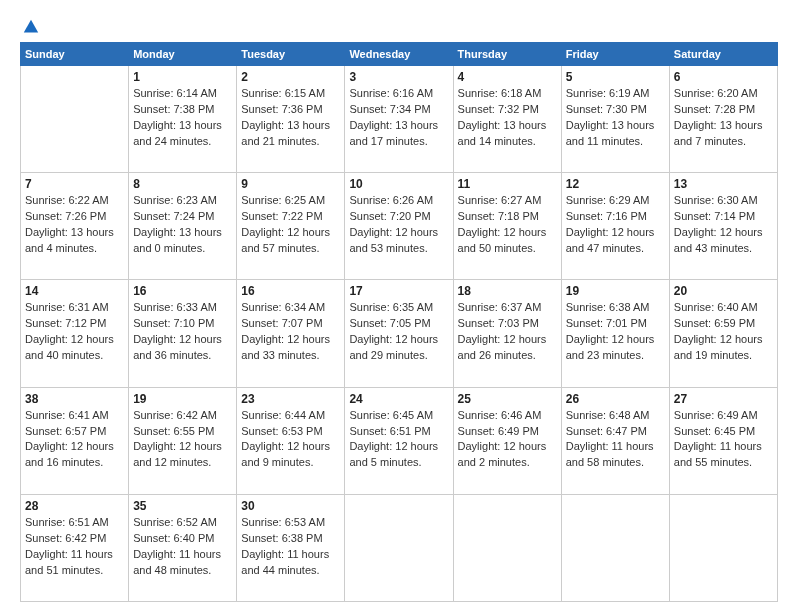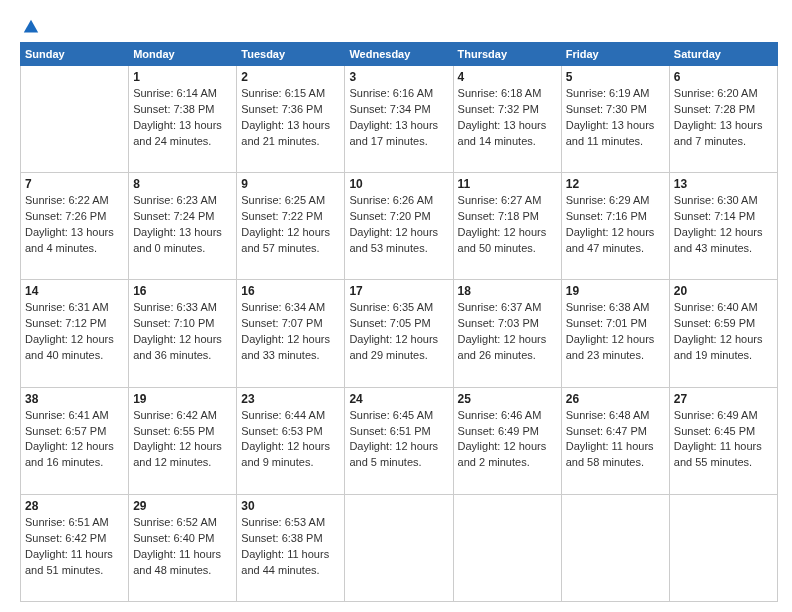--- a/index.html
+++ b/index.html
@@ -249,21 +249,21 @@
             <span class="day-num">27</span>
             <div class="day-info">Sunrise: 6:49 AM<br>Sunset: 6:45 PM<br>Daylight: 11 hours and 55 minutes.</div>
           </td>
         </tr>
         <tr>
           <td>
             <span class="day-num">28</span>
             <div class="day-info">Sunrise: 6:51 AM<br>Sunset: 6:42 PM<br>Daylight: 11 hours and 51 minutes.</div>
           </td>
           <td>
-            <span class="day-num">29</span>
+            <span class="day-num">35</span>
             <div class="day-info">Sunrise: 6:52 AM<br>Sunset: 6:40 PM<br>Daylight: 11 hours and 48 minutes.</div>
           </td>
           <td>
             <span class="day-num">30</span>
             <div class="day-info">Sunrise: 6:53 AM<br>Sunset: 6:38 PM<br>Daylight: 11 hours and 44 minutes.</div>
           </td>
           <td class="empty-cell"></td>
           <td class="empty-cell"></td>
           <td class="empty-cell"></td>
           <td class="empty-cell"></td>

